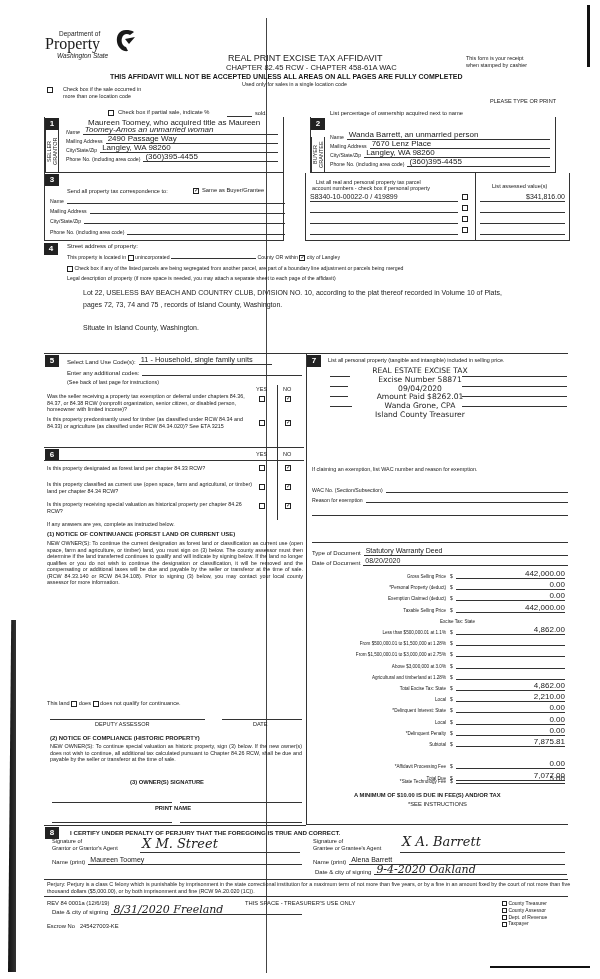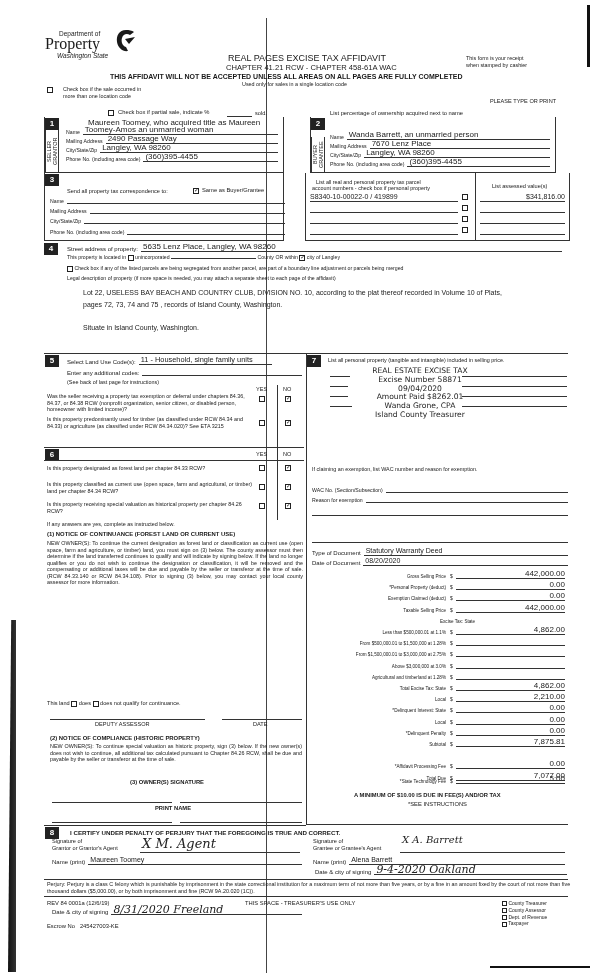--- a/index.html
+++ b/index.html
@@ -40,42 +40,42 @@
   <div style="position:absolute;left:0;top:8px;font-family:'Liberation Serif',serif;font-size:16px;line-height:16px;">Property</div>
   <div style="position:absolute;left:12px;top:24px;font-size:6.5px;font-style:italic;">Washington State</div>
   <div style="position:absolute;left:70px;top:1px;width:22px;height:24px;">
     <svg width="22" height="24" viewBox="0 0 22 24">
         <path d="M11 1 C4 1 1 7 2 13 C3 19 8 23 13 22 L11 18 C7 17 6 12 7 9 C8 5 12 4 15 6 L19 3 C17 1.5 14 1 11 1 Z" fill="#1a1a1a"></path>
         <path d="M10 10 L20 8 L14 15 Z" fill="#1a1a1a"></path>
       </svg>
   </div>
 </div>
 
-<div class="abs" style="left:228px;top:53px;font-size:9px;">REAL PAGES EXCISE TAX AFFIDAVIT</div>
-<div class="abs" style="left:226px;top:63px;font-size:7.6px;">CHAPTER 41.21 RCW - CHAPTER 458-61A WAC</div>
+<div class="abs" style="left:228px;top:53px;font-size:9px;">REAL PRINT EXCISE TAX AFFIDAVIT</div>
+<div class="abs" style="left:226px;top:63px;font-size:7.6px;">CHAPTER 82.45 RCW - CHAPTER 458-61A WAC</div>
 <div class="abs" style="left:466px;top:55px;font-size:5.4px;">This form is your receipt</div>
 <div class="abs" style="left:466px;top:62px;font-size:5.4px;">when stamped by cashier</div>
 <div class="abs" style="left:110px;top:73px;font-size:7px;font-weight:bold;">THIS AFFIDAVIT WILL NOT BE ACCEPTED UNLESS ALL AREAS ON ALL PAGES ARE FULLY COMPLETED</div>
 <div class="abs" style="left:242px;top:81px;font-size:5.4px;">Used only for sales in a single location code</div>
 <div class="abs" style="left:47px;top:87px;"><span class="cb"></span></div>
 <div class="abs" style="left:63px;top:86px;font-size:5.4px;">Check box if the sale occurred in</div>
 <div class="abs" style="left:63px;top:93px;font-size:5.4px;">more than one location code</div>
 <div class="abs" style="left:490px;top:98px;font-size:5.6px;">PLEASE TYPE OR PRINT</div>
 
 <div class="abs" style="left:108px;top:110px;"><span class="cb"></span></div>
 <div class="abs" style="left:118px;top:109px;font-size:5.8px;">Check box if partial sale, indicate %</div>
 <div class="abs ul" style="left:227px;top:116px;width:25px;"></div>
 <div class="abs" style="left:255px;top:110px;font-size:5.6px;">sold.</div>
 <div class="abs" style="left:330px;top:110px;font-size:5.8px;">List percentage of ownership acquired next to name</div>
 
 <div class="abs" style="left:44px;top:117px;width:240px;height:55px;border-left:1px solid #333;border-right:1px solid #333;"></div>
 <div class="badge" style="left:45px;top:118px;">1</div>
 <div class="sidebox" style="left:45px;top:130px;width:14px;height:42px;">SELLER GRANTOR</div>
 <div class="abs" style="left:88px;top:118px;font-size:8px;">Maureen Toomey, who acquired title as Maureen</div>
-<div class="row" style="left:66px;top:126px;width:212px;">
+<div class="row" style="left:66px;top:126px;width:212px;font-style:italic;">
   <span class="lbl tiny">Name</span>
   <span class="fill">Toomey-Amos an unmarried woman</span>
 </div>
 <div class="row" style="left:66px;top:135px;width:212px;">
   <span class="lbl tiny">Mailing Address</span>
   <span class="fill">2490 Passage Way</span>
 </div>
 <div class="row" style="left:66px;top:144px;width:212px;">
   <span class="lbl tiny">City/State/Zip</span>
   <span class="fill">Langley, WA 98260</span>
@@ -153,21 +153,20 @@
     <div>
       <div class="abs" style="left:310px;top:225px;width:148px;height:10px;border-bottom:1px solid #333;font-size:7px;line-height:9px;"></div>
       <div class="abs" style="left:462px;top:227px;"><span class="cb"></span></div>
       <div class="abs" style="left:480px;top:225px;width:85px;height:10px;border-bottom:1px solid #333;font-size:7px;line-height:9px;text-align:right;"></div>
     </div>
   </div>
 
 <div class="badge" style="left:44px;top:243px;">4</div>
 <div class="row" style="left:67px;top:243px;width:495px;">
   <span class="lbl sm">Street address of property:</span>
-  <span class="fill">5635 Lenz Place, Langley, WA 98260</span>
 </div>
 <div class="abs" style="left:67px;top:254px;font-size:5.2px;white-space:nowrap;">
   <span>This property is located in</span>
   <span class="cb"></span>
   <span>unincorporated</span>
   <span class="ul" style="display:inline-block;width:85px;"></span>
   <span>County OR within</span>
   <span class="cb checked"></span>
   <span>city of Langley</span>
 </div>
@@ -380,34 +379,34 @@
 <div class="abs" style="left:408px;top:801px;font-size:5.8px;">*SEE INSTRUCTIONS</div>
 <div class="hline" style="left:306px;top:824px;width:262px;"></div>
 
 <div class="hline" style="left:44px;top:825px;width:262px;"></div>
 <div class="badge" style="left:45px;top:827px;">8</div>
 <div class="abs" style="left:70px;top:829px;font-size:6.2px;font-weight:bold;white-space:nowrap;">I CERTIFY UNDER PENALTY OF PERJURY THAT THE FOREGOING IS TRUE AND CORRECT.</div>
 
 <div class="abs" style="left:52px;top:838px;font-size:5.6px;">Signature of</div>
 <div class="abs" style="left:52px;top:845px;font-size:5.6px;">Grantor or Grantor's Agent</div>
 <div class="hline" style="left:140px;top:852px;width:160px;"></div>
-<div class="sig" style="left:142px;top:836px;font-size:13px;">X  M. Agent</div>
+<div class="sig" style="left:142px;top:836px;font-size:13px;">X  M. Street</div>
 <div class="row" style="left:52px;top:856px;width:250px;">
   <span class="lbl sm">Name (print)</span>
   <span class="fill" style="font-size:7px;">Maureen Toomey</span>
 </div>
 <div class="row" style="left:52px;top:866px;width:250px;margin-top:40px;">
   <span class="lbl sm">Date &amp; city of signing</span>
   <span class="fill sig" style="position:static;font-size:11px;">8/31/2020  Freeland</span>
 </div>
 
 <div class="abs" style="left:313px;top:838px;font-size:5.6px;">Signature of</div>
 <div class="abs" style="left:313px;top:845px;font-size:5.6px;">Grantee or Grantee's Agent</div>
 <div class="hline" style="left:400px;top:852px;width:165px;"></div>
-<div class="sig" style="left:402px;top:834px;font-size:10px;">X  A. Barrett</div>
+<div class="sig" style="left:402px;top:834px;font-size:13px;">X  A. Barrett</div>
 <div class="row" style="left:313px;top:856px;width:252px;">
   <span class="lbl sm">Name (print)</span>
   <span class="fill" style="font-size:7px;">Alena Barrett</span>
 </div>
 <div class="row" style="left:315px;top:866px;width:252px;">
   <span class="lbl sm">Date &amp; city of signing</span>
   <span class="fill sig" style="position:static;font-size:11px;">9-4-2020  Oakland</span>
 </div>
 
 <div class="hline" style="left:44px;top:879px;width:524px;"></div>

